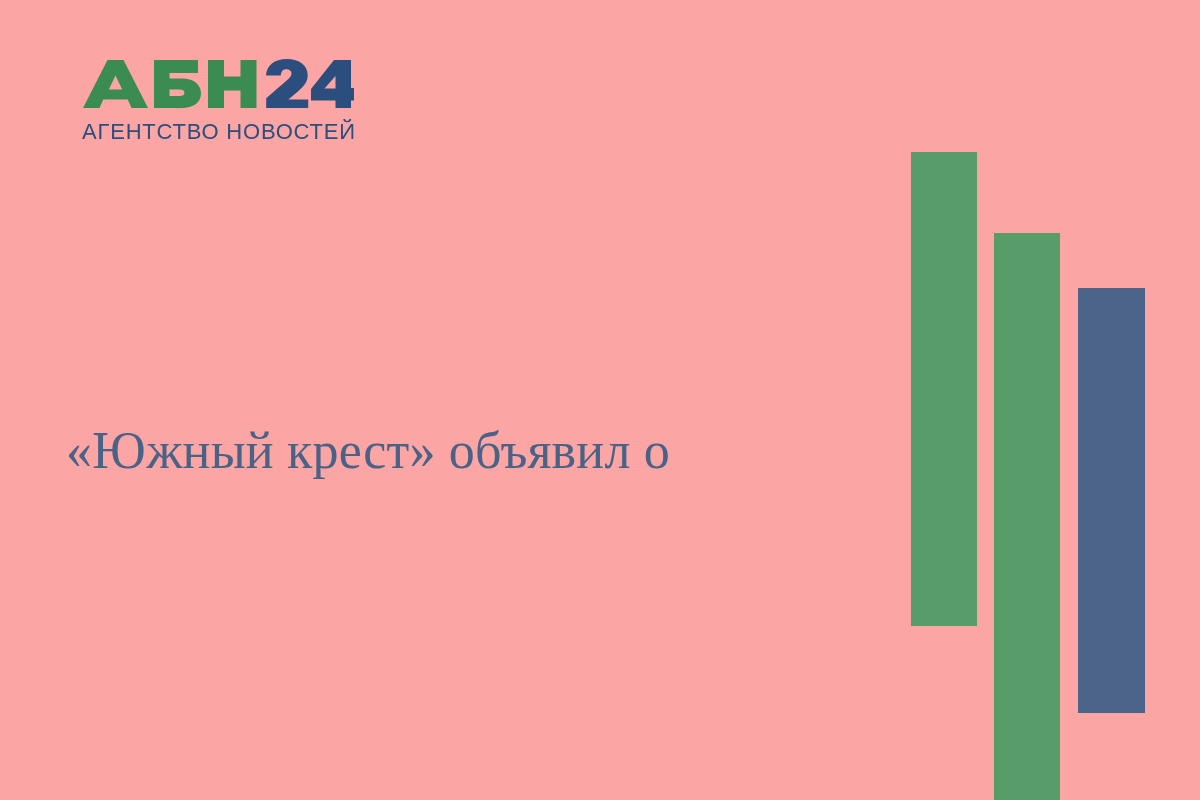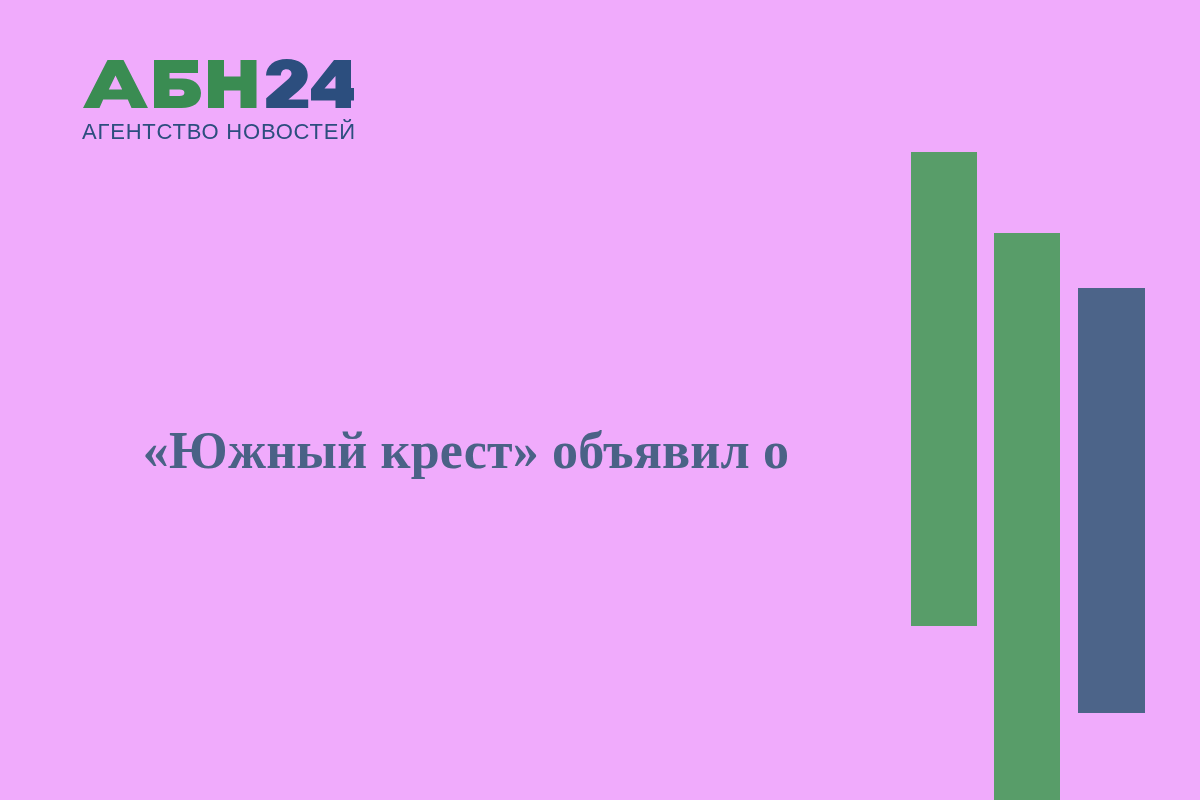--- a/index.html
+++ b/index.html
@@ -59,34 +59,34 @@
   }
 
   
   #headline {
     position: absolute;
     left: 66px;
     top: 368px;
     width: 800px;
     color: #4a6286;
     font-family: "Liberation Serif", "DejaVu Serif", serif;
-    font-weight: 700;
+    font-weight: 400;
     font-size: 52px;
     line-height: 95px;
     letter-spacing: 0.2px;
   }
   #headline .hl-line {
     display: block;
     white-space: nowrap;
   }
 </style>
 </head>
 <body style="background: rgb(237, 237, 238);">
 
-<div id="card" style="background: #f0abfc; text-align: center;">
+<div id="card" style="background: #fca5a5;">
 
   <div id="bars">
     <div class="bar" id="bar-1" style="left: 911px; top: 152px; width: 66px; height: 474px; background: rgb(88, 157, 105);"></div>
     <div class="bar" id="bar-2" style="left: 994px; top: 233px; width: 66px; height: 580px; background: rgb(88, 157, 105);"></div>
     <div class="bar" id="bar-3" style="left: 1078px; top: 288px; width: 67px; height: 425px; background: rgb(76, 100, 137);"></div>
   </div>
 
   <div id="logo">
 
     <svg id="logo-mark" viewBox="0 0 272 52" xmlns="http://www.w3.org/2000/svg" aria-hidden="true">

